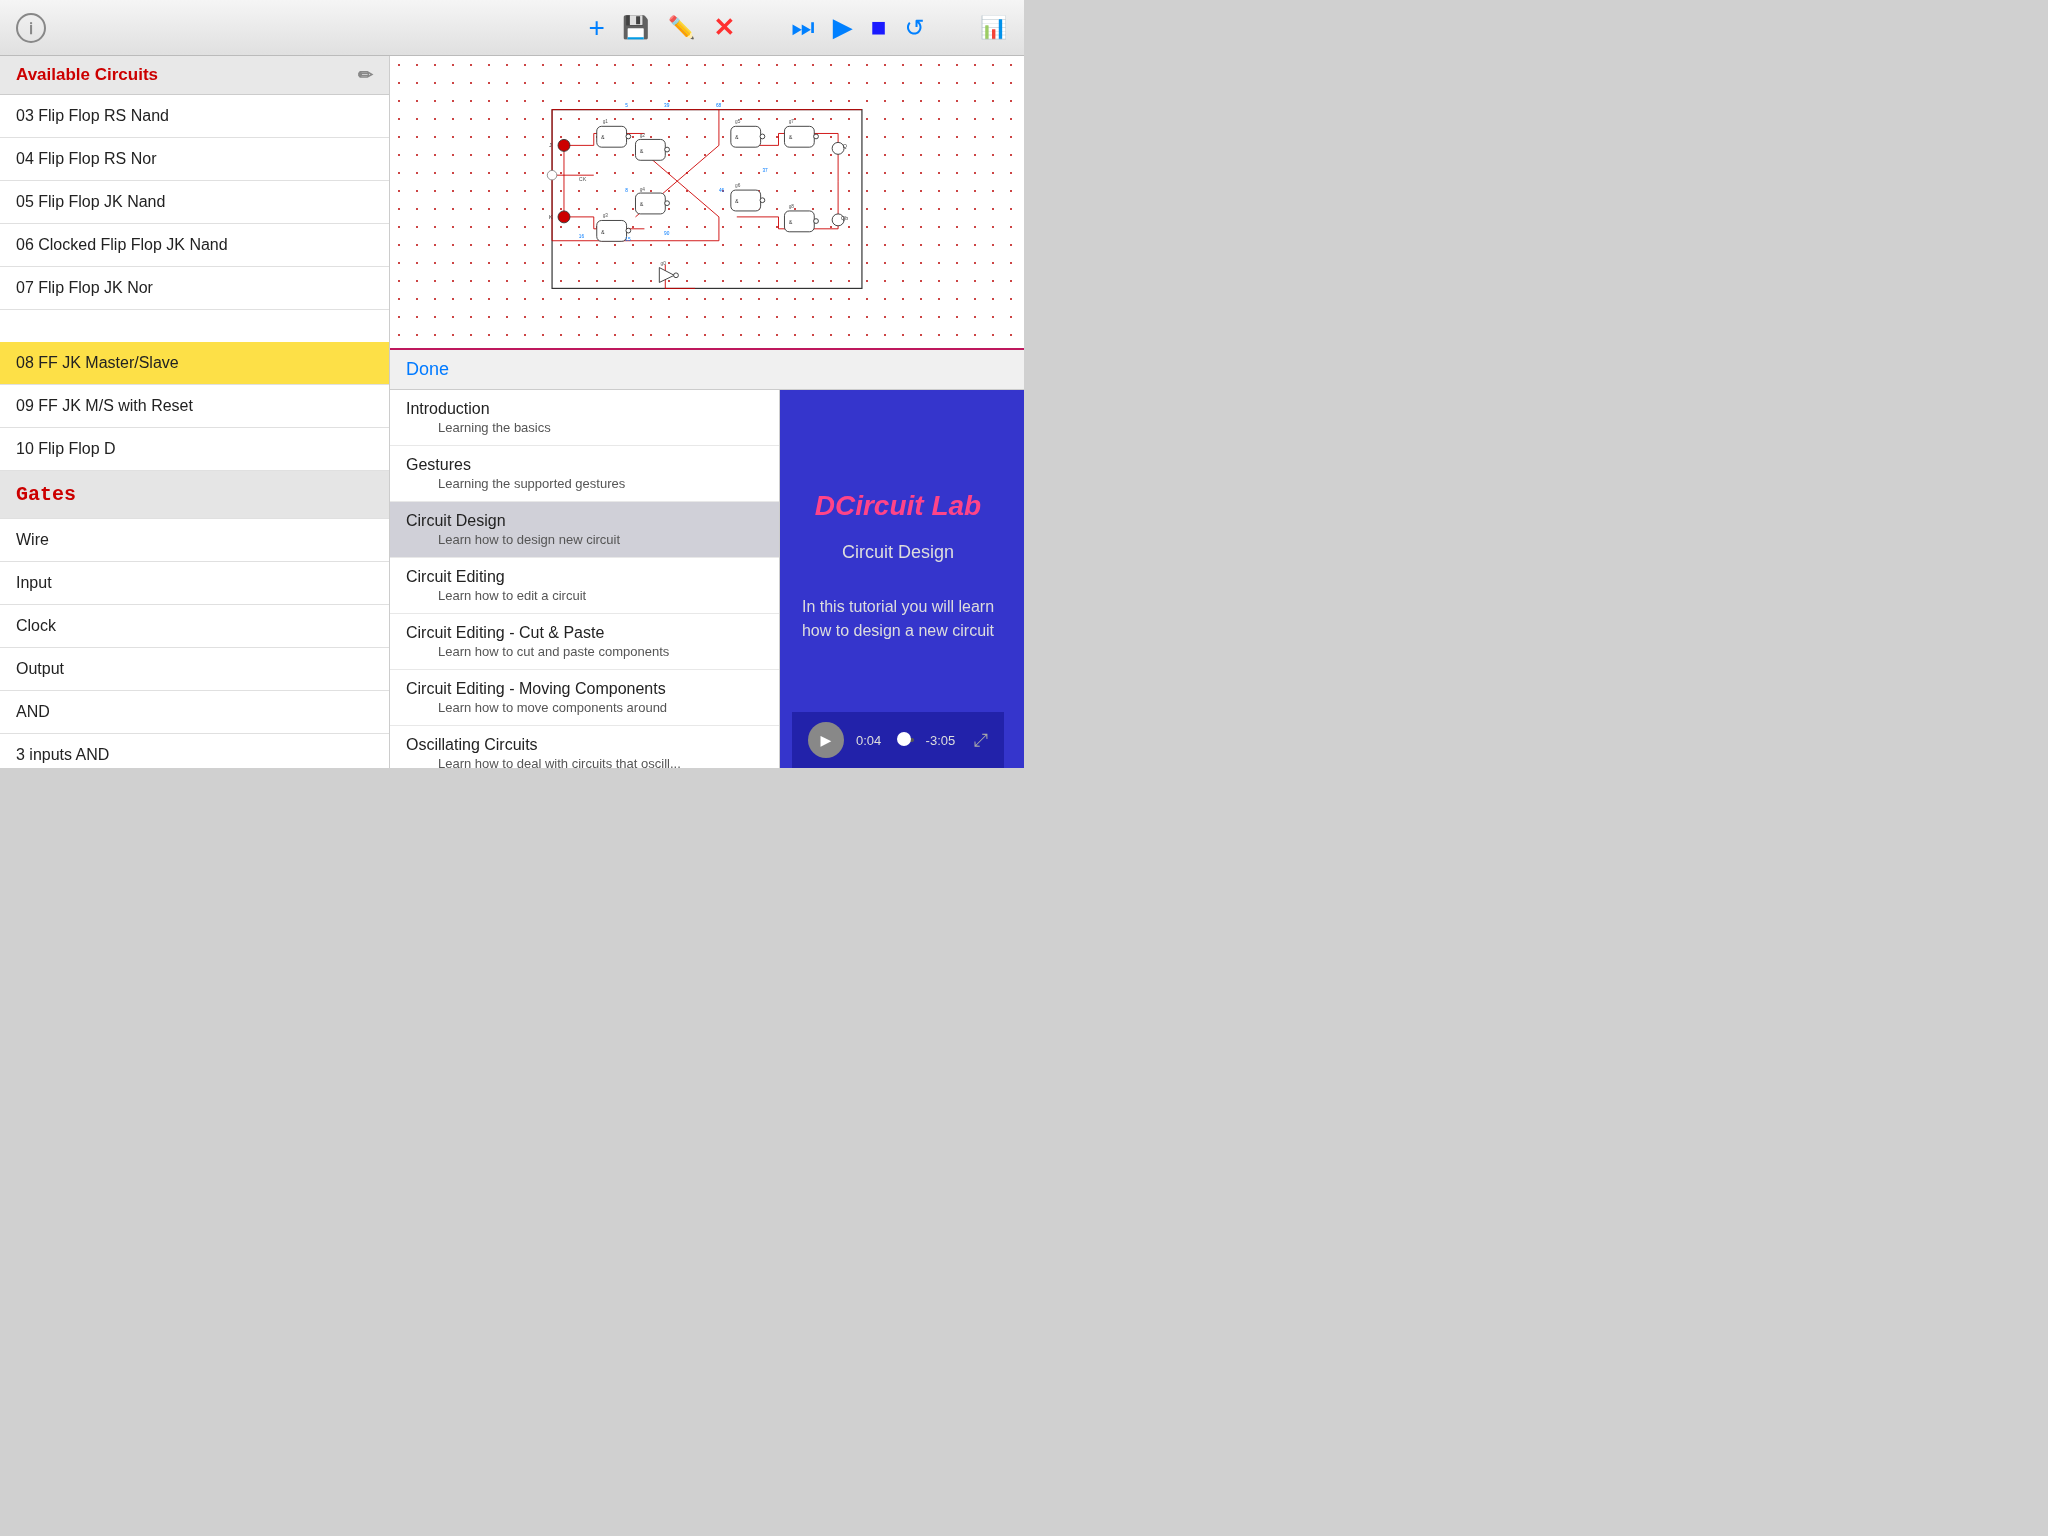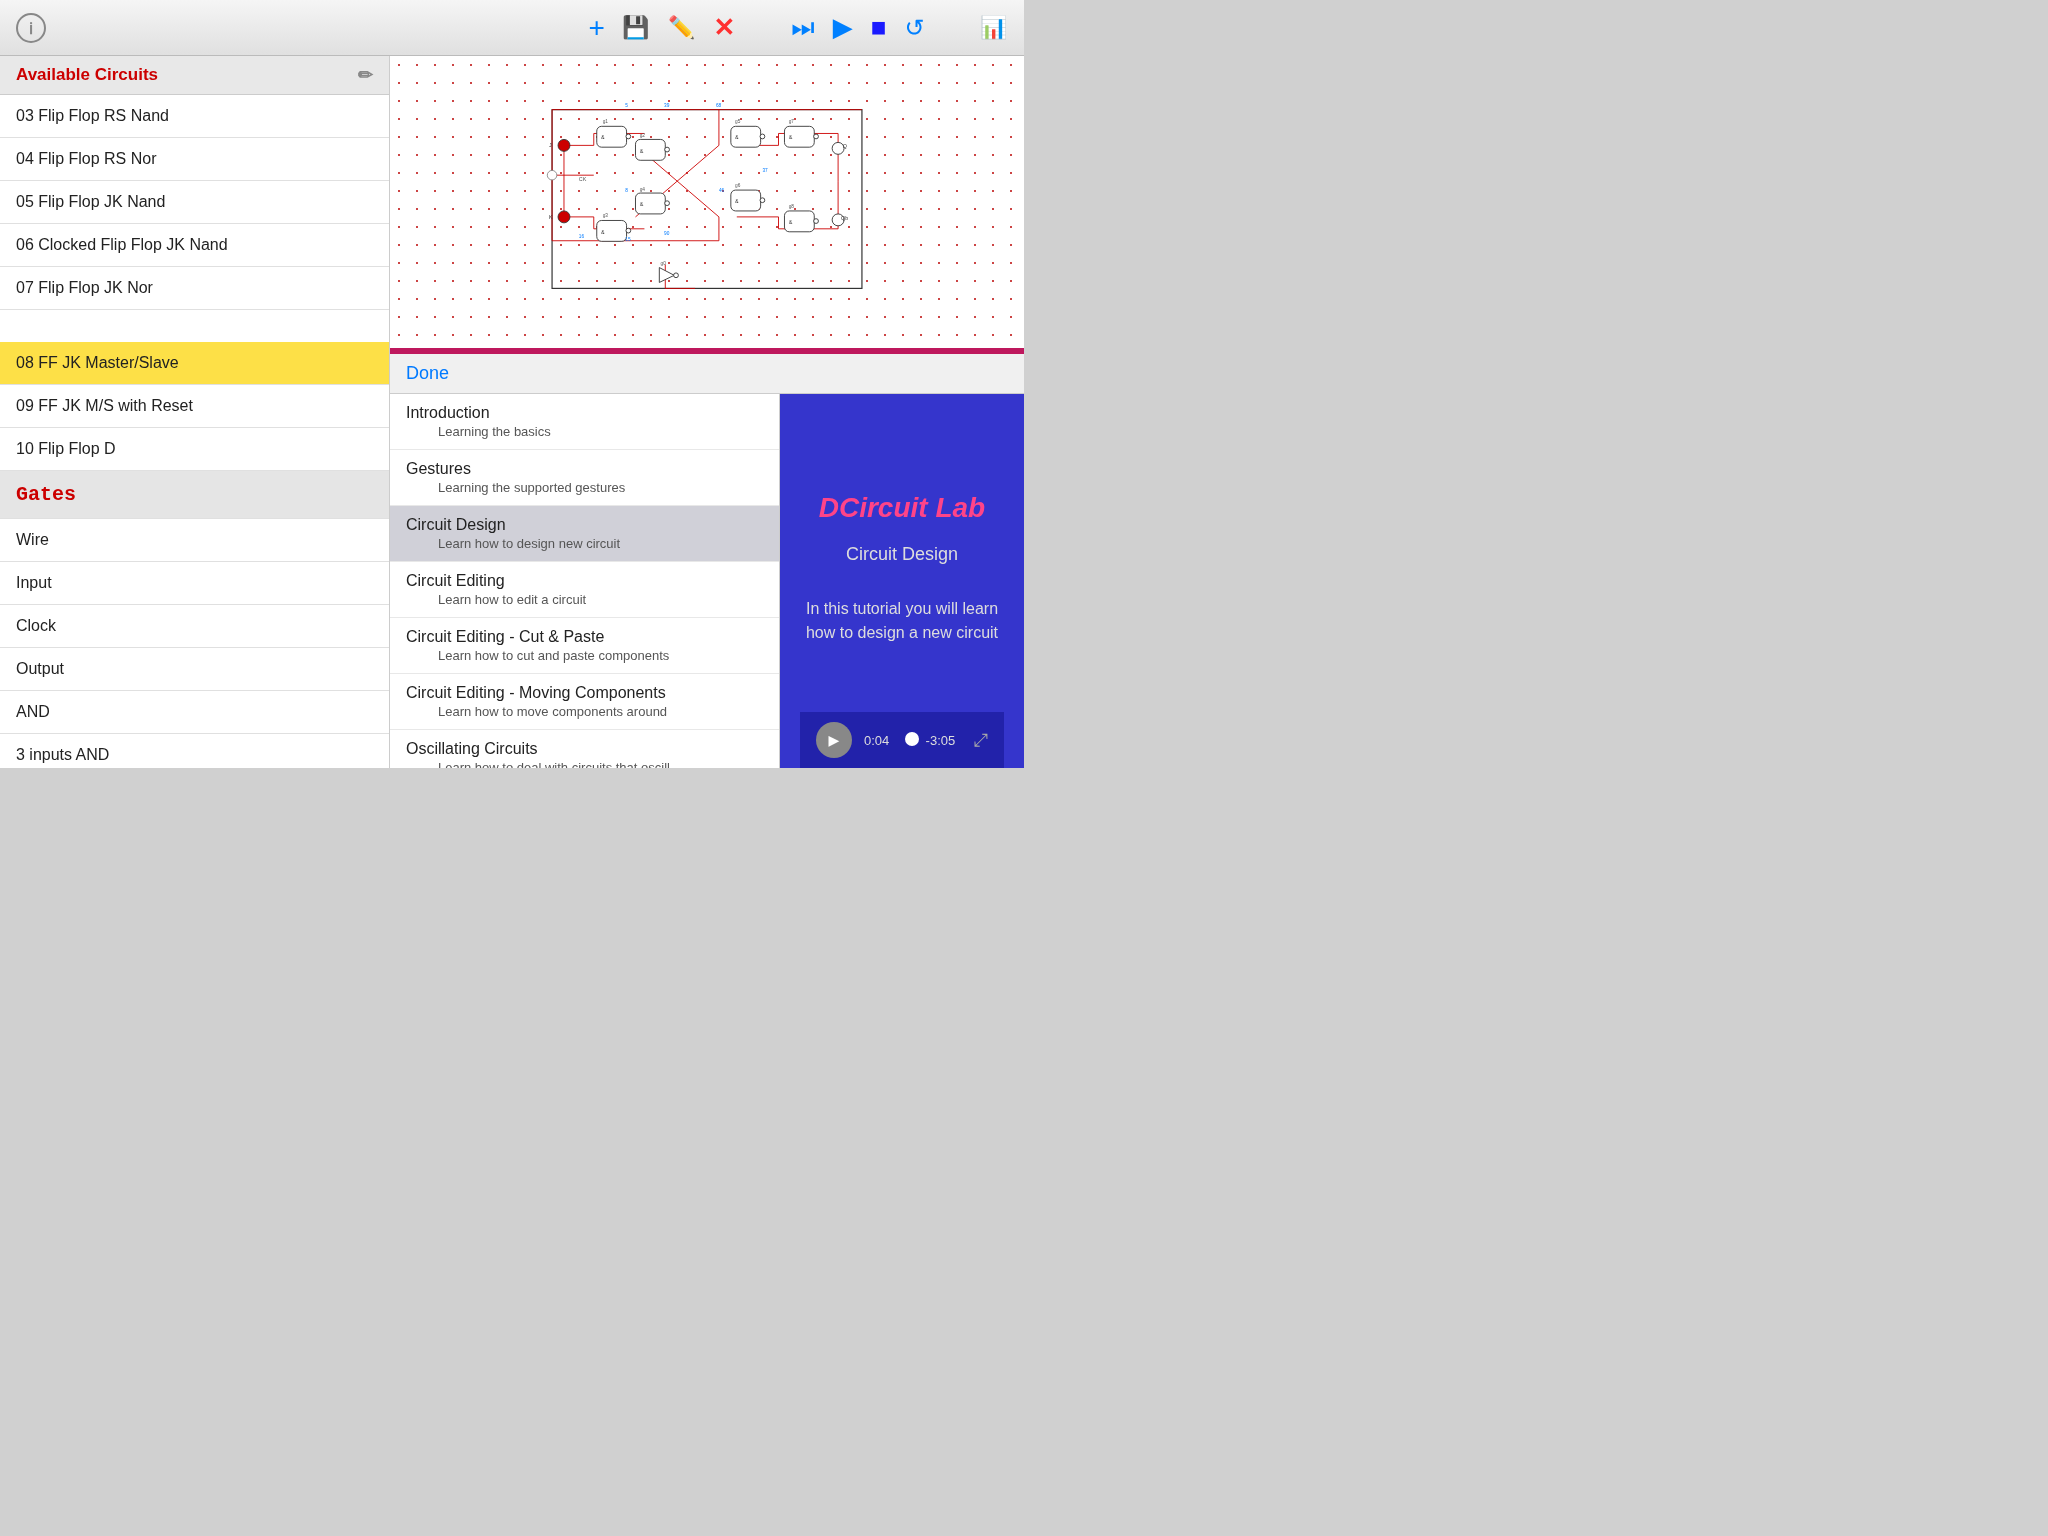--- a/index.html
+++ b/index.html
@@ -115,21 +115,21 @@
     .circuit-svg {
       position: absolute;
       top: 0; left: 0; right: 0; bottom: 0;
       width: 100%; height: 100%;
     }
 
     
     .tutorial-panel {
       height: 420px;
       background: #701a75;
-      border-top: 6px solid #be185d;
+      border-top: 2px solid #be185d;
       display: flex;
       flex-direction: column;
     }
 
     .tutorial-done-bar {
       height: 40px;
       background: #f0f0f0;
       border-bottom: 1px solid #ccc;
       display: flex;
       align-items: center;
@@ -175,21 +175,21 @@
     }
 
     
     .tutorial-video {
       flex: 1;
       background: #3535cc;
       display: flex;
       flex-direction: column;
       align-items: center;
       justify-content: space-between;
-      padding: 30px 20px 0 20px;
+      padding: 30px 20px 0 12px;
     }
     .tutorial-video-title {
       color: #ff4488;
       font-size: 28px;
       font-weight: bold;
       font-style: italic;
       text-align: center;
     }
     .tutorial-video-subtitle {
       color: #ddd;

